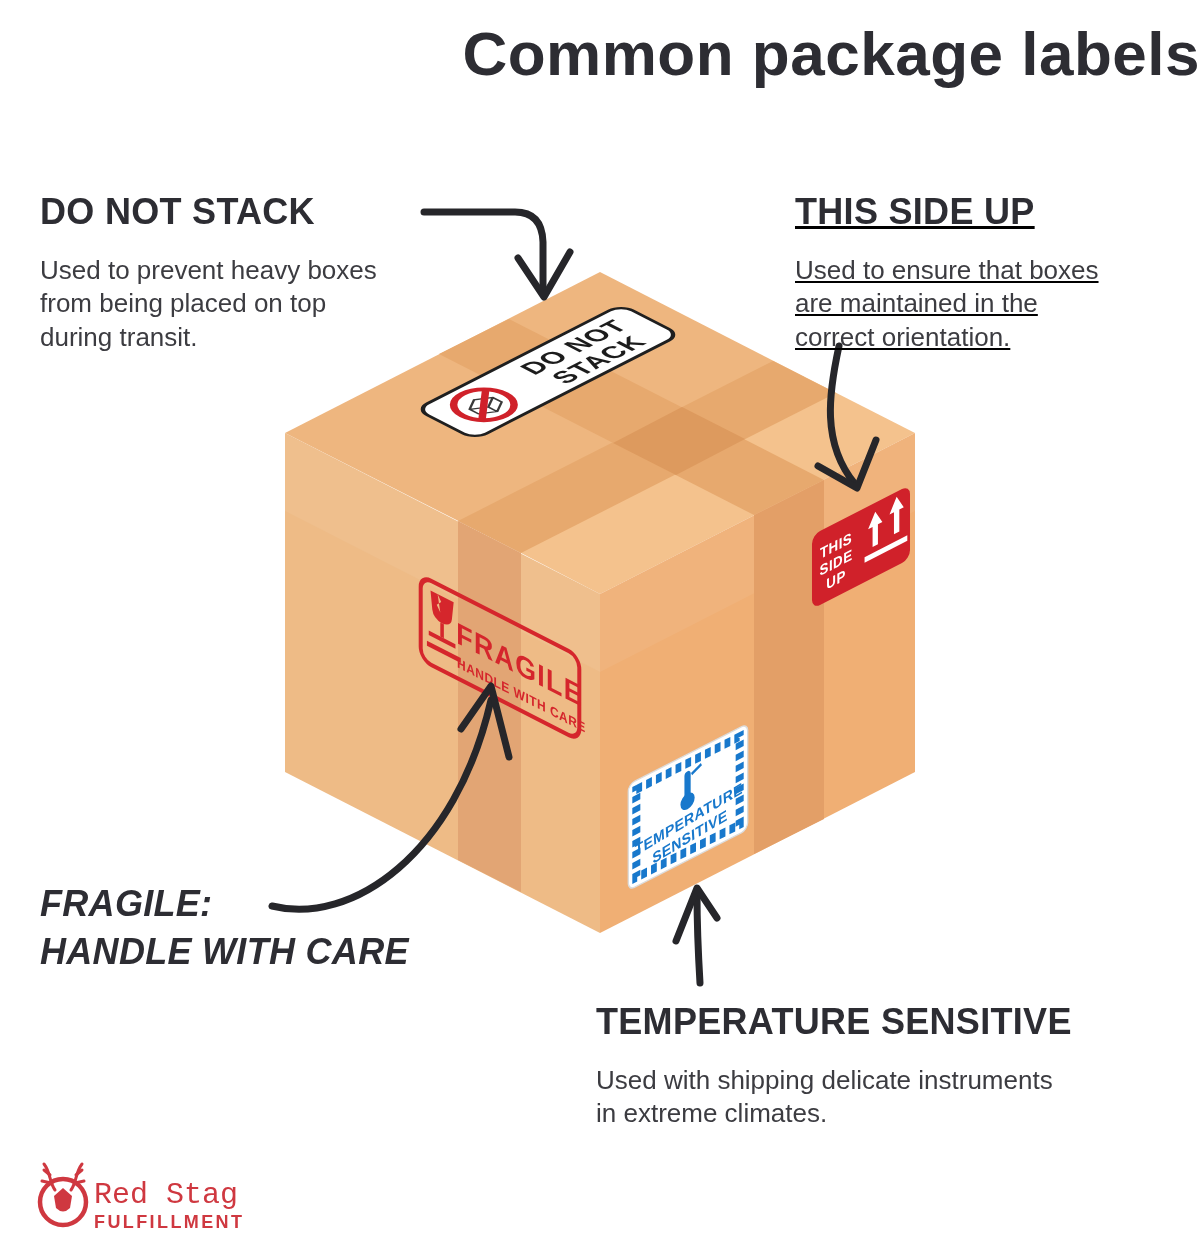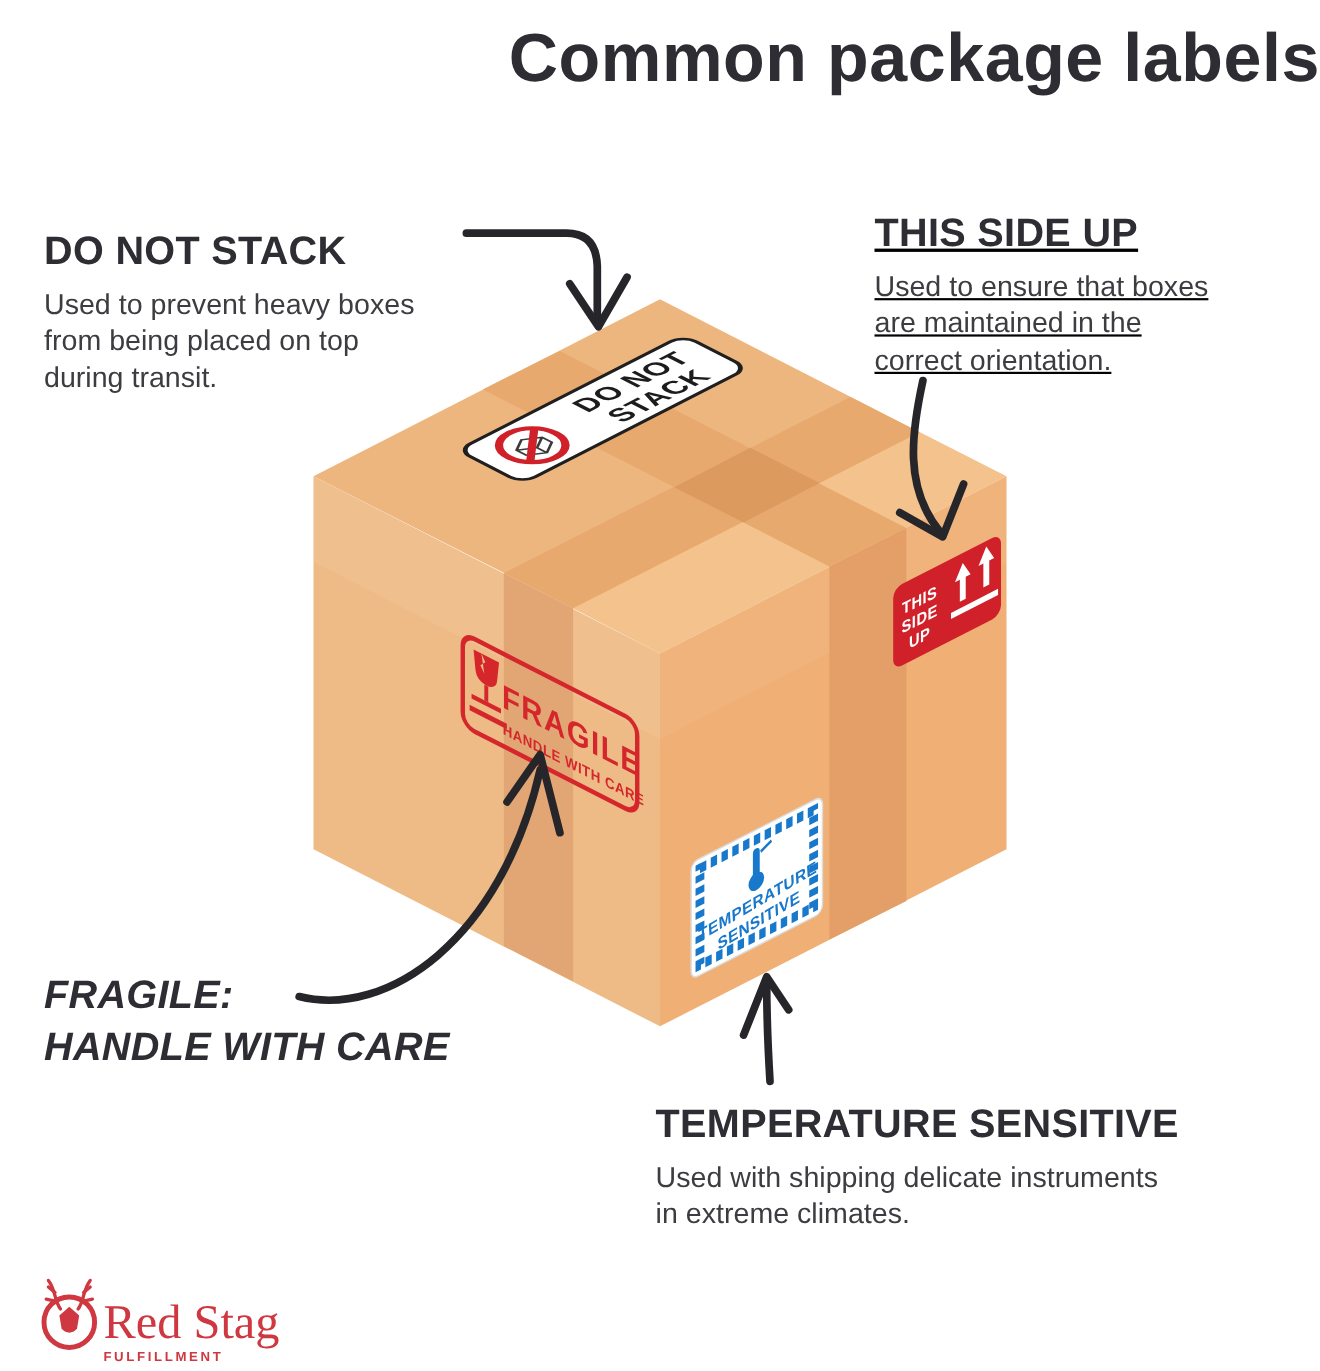--- a/index.html
+++ b/index.html
@@ -11,29 +11,29 @@
   .title{
     position:absolute;left:0;right:0;top:18px;text-align:right;
     font-size:62px;font-weight:800;color:#2d2d33;letter-spacing:.5px;
   }
   .callout{position:absolute;}
   .callout .h2{
     font-size:36px;font-weight:800;color:#2d2d33;line-height:1.32;
     letter-spacing:.3px;white-space:pre-line;
   }
   .callout .desc{
-    margin-top:8px;font-size:26px;color:#3c3c41;line-height:1.3;white-space:pre-line;
+    margin-top:18px;font-size:26px;color:#3c3c41;line-height:1.3;white-space:pre-line;
   }
-  .co-dns{left:40px;top:204px;width:430px;}
+  .co-dns{left:40px;top:188px;width:430px;}
   .co-tsu{left:795px;top:188px;width:390px;text-decoration:underline;}
   .co-fra{left:40px;top:880px;width:470px;font-style:italic;}
   .co-tmp{left:596px;top:998px;width:620px;}
   .logo-word{position:absolute;left:94px;top:1180px;color:#cf3840;}
-  .logo-word .brand{font-family:Liberation Serif, serif;font-size:44px;line-height:1;}
-  .logo-word .tagline{font-size:12px;font-weight:bold;letter-spacing:2.4px;margin-top:2px;}
+  .logo-word .brand{font-family:Liberation Mono, monospace;font-size:30px;line-height:1;}
+  .logo-word .tagline{font-size:18px;font-weight:bold;letter-spacing:2.4px;margin-top:2px;}
   
   text{font-family:"Liberation Sans",sans-serif;}
   .dns-txt{font-size:26px;font-weight:800;fill:#1c1c1c;letter-spacing:1px;}
   .tsu-txt{font-size:15px;font-weight:800;fill:#ffffff;letter-spacing:.5px;}
   .fra-big{font-size:30px;font-weight:800;fill:#d5262c;letter-spacing:1.5px;}
   .fra-sub{font-size:13.5px;font-weight:800;fill:#d5262c;letter-spacing:.5px;}
   .tmp-txt{font-size:15.5px;font-weight:800;fill:#1878cc;letter-spacing:.4px;}
 </style>
 </head>
 <body>

